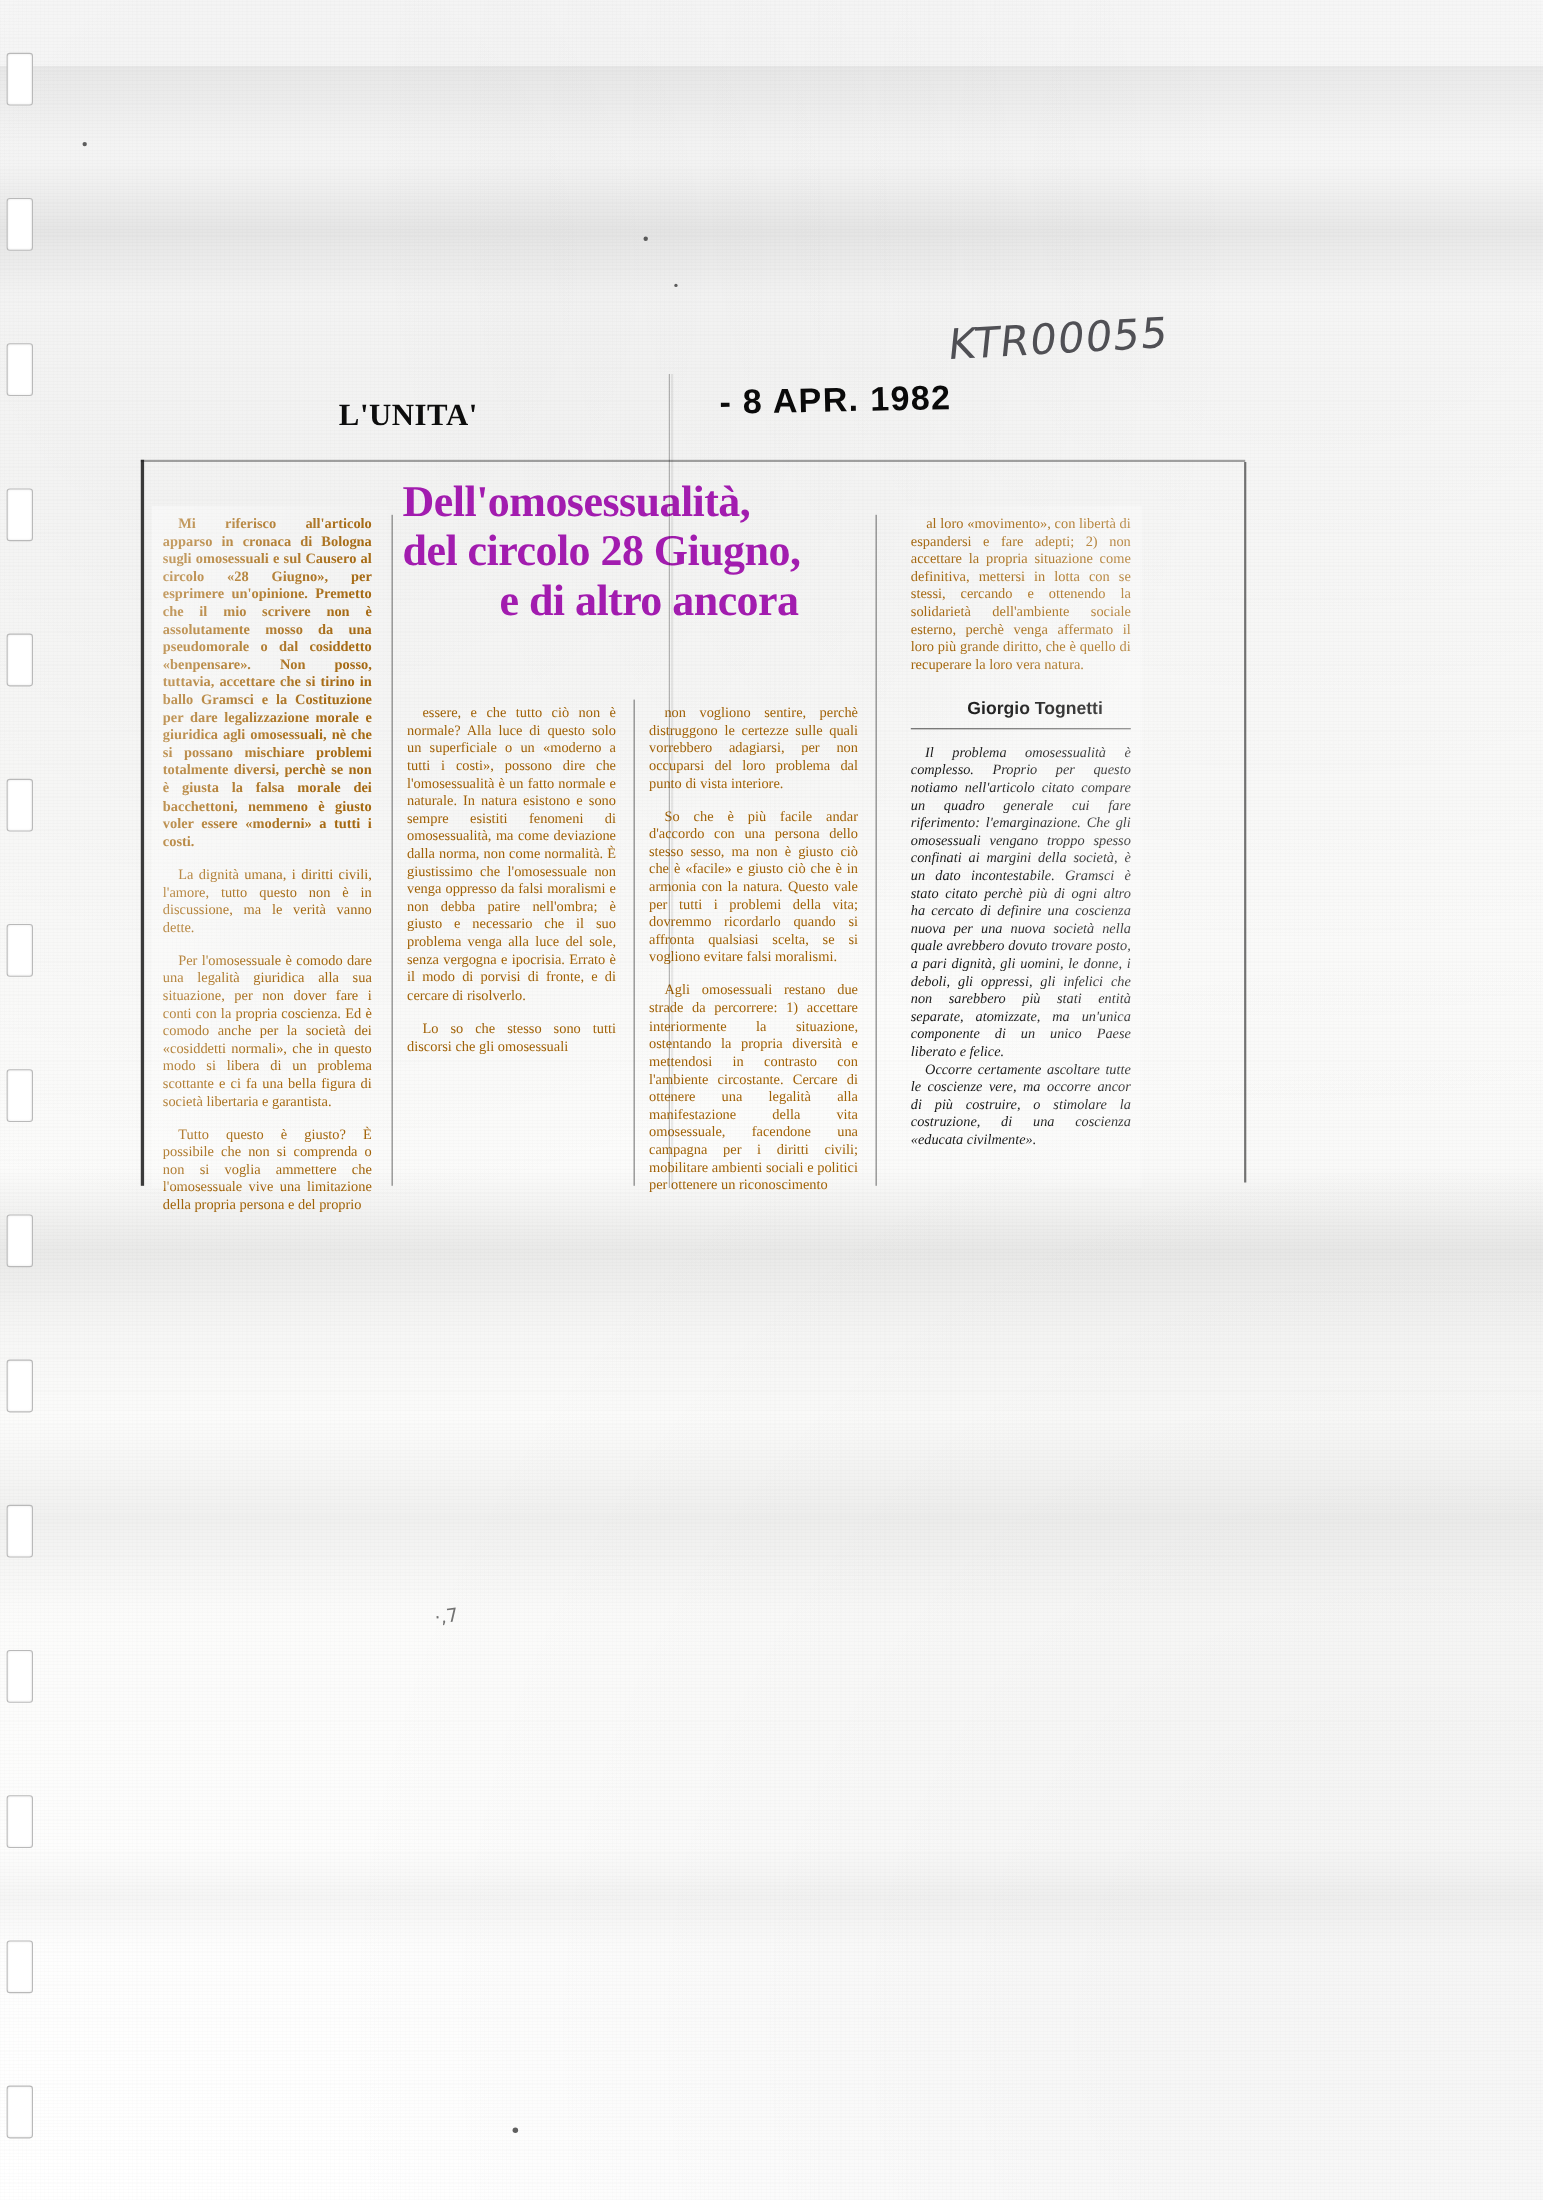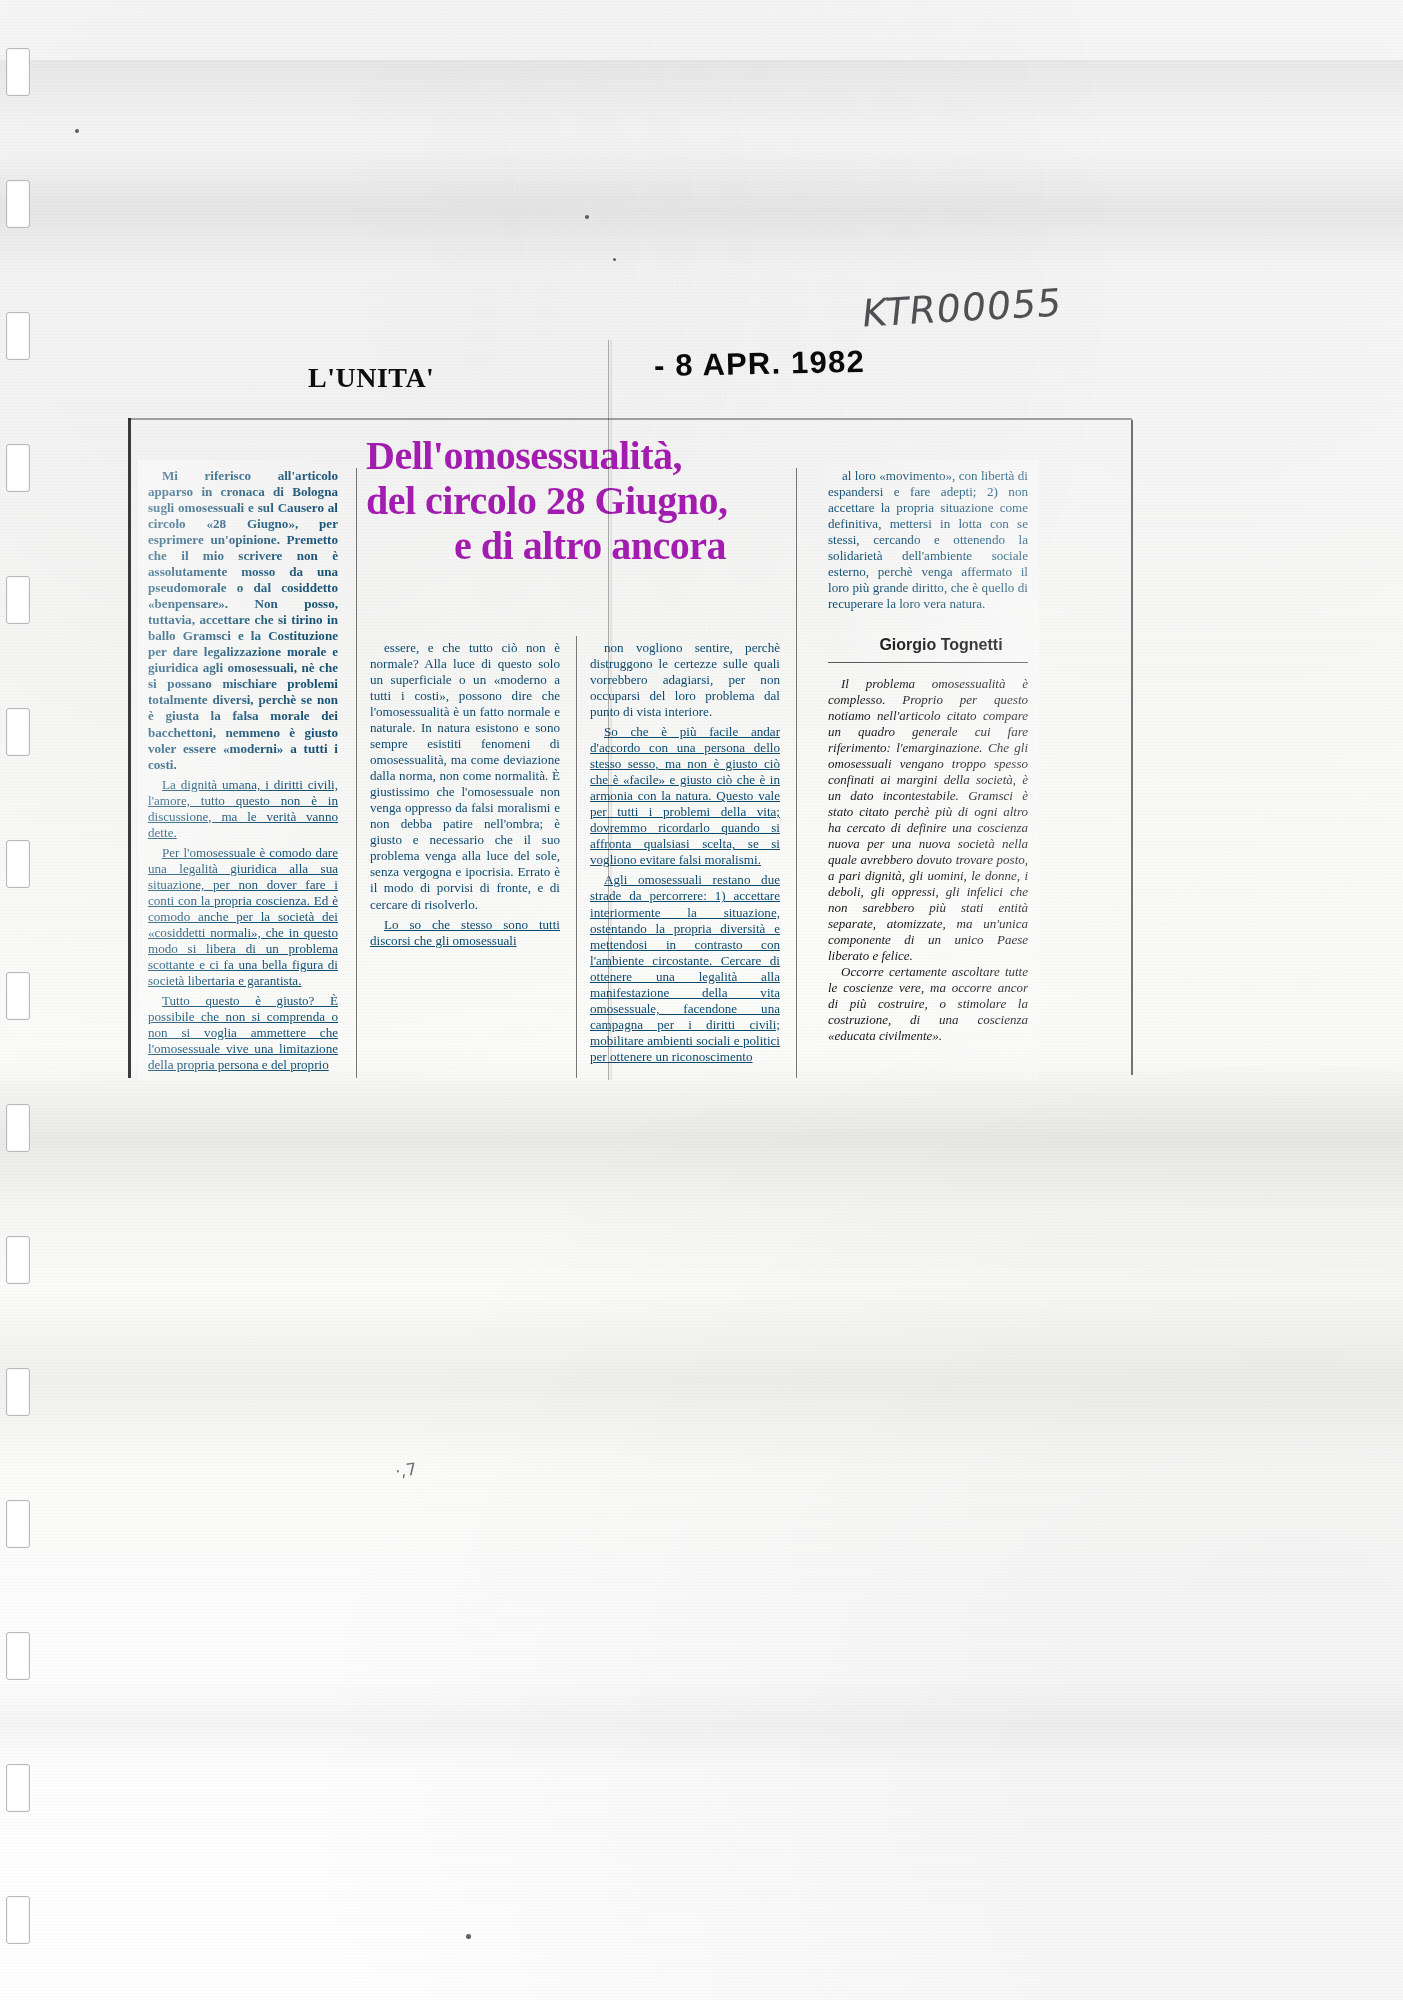--- a/index.html
+++ b/index.html
@@ -84,27 +84,27 @@
   #headline .hl2{margin-top:4px;}
   #headline .hl3{margin-top:4px;text-align:center;}
 
   
   .colrule{position:absolute;width:1px;background:#111;opacity:.55;}
 
   
   .col{
     position:absolute;
     font-family:"Liberation Serif", serif;
-    font-size:13.1px;line-height:1.225;color:#0c4a6e;
+    font-size:13.1px;line-height:1.225;color:#a16207;
     text-align:justify;
     -webkit-hyphens:auto;hyphens:auto;
   }
   .col p{margin:0;text-indent:14px;}
   .col p.first{text-indent:14px;}
-  .col p + p{margin-top:4px;text-decoration:underline;}
+  .col p + p{margin-top:14px;}
   .col .lead{font-weight:bold;}
 
   #col1{left:20px;top:128px;width:190px;}
   #col2{left:242px;top:300px;width:190px;}
   #col3{left:462px;top:300px;width:190px;}
   #col4{left:700px;top:128px;width:200px;}
 
   
   #byline{
     position:absolute;left:723px;top:296px;width:180px;

